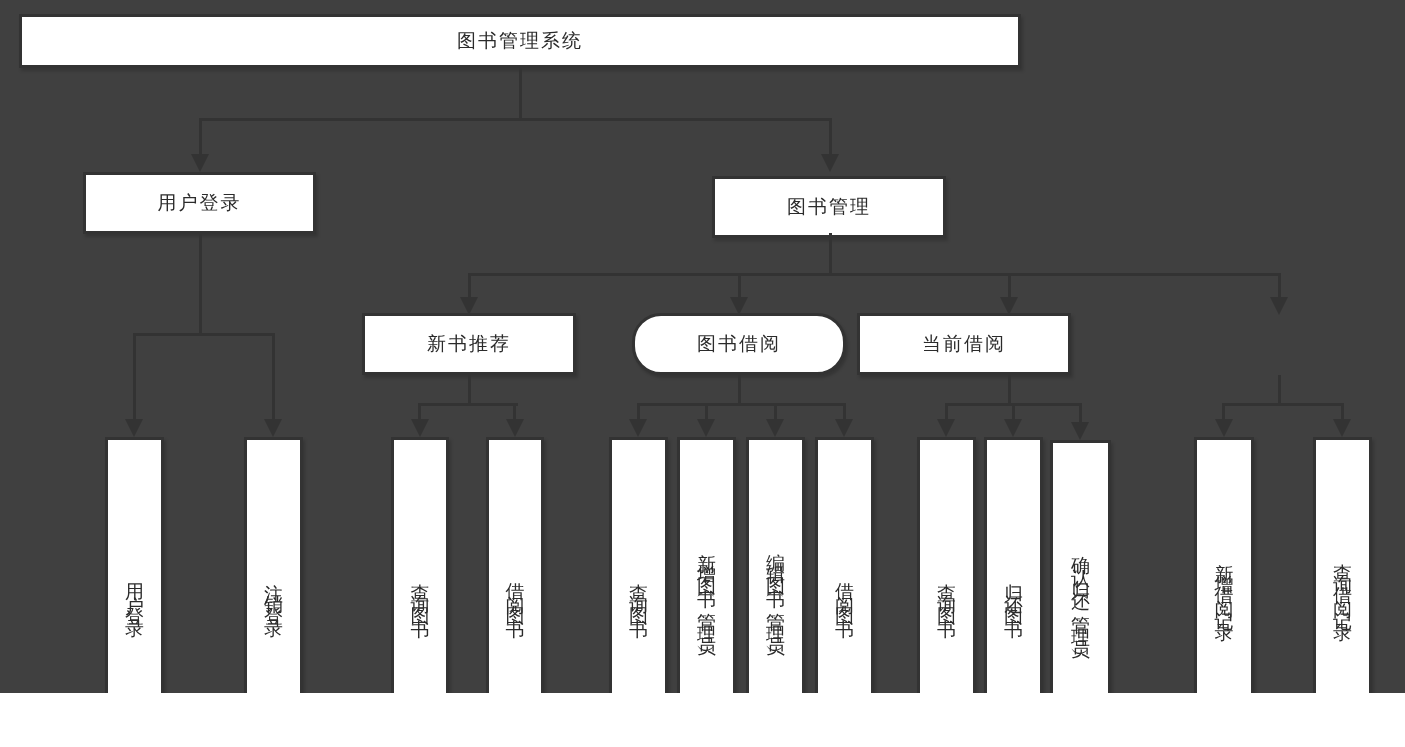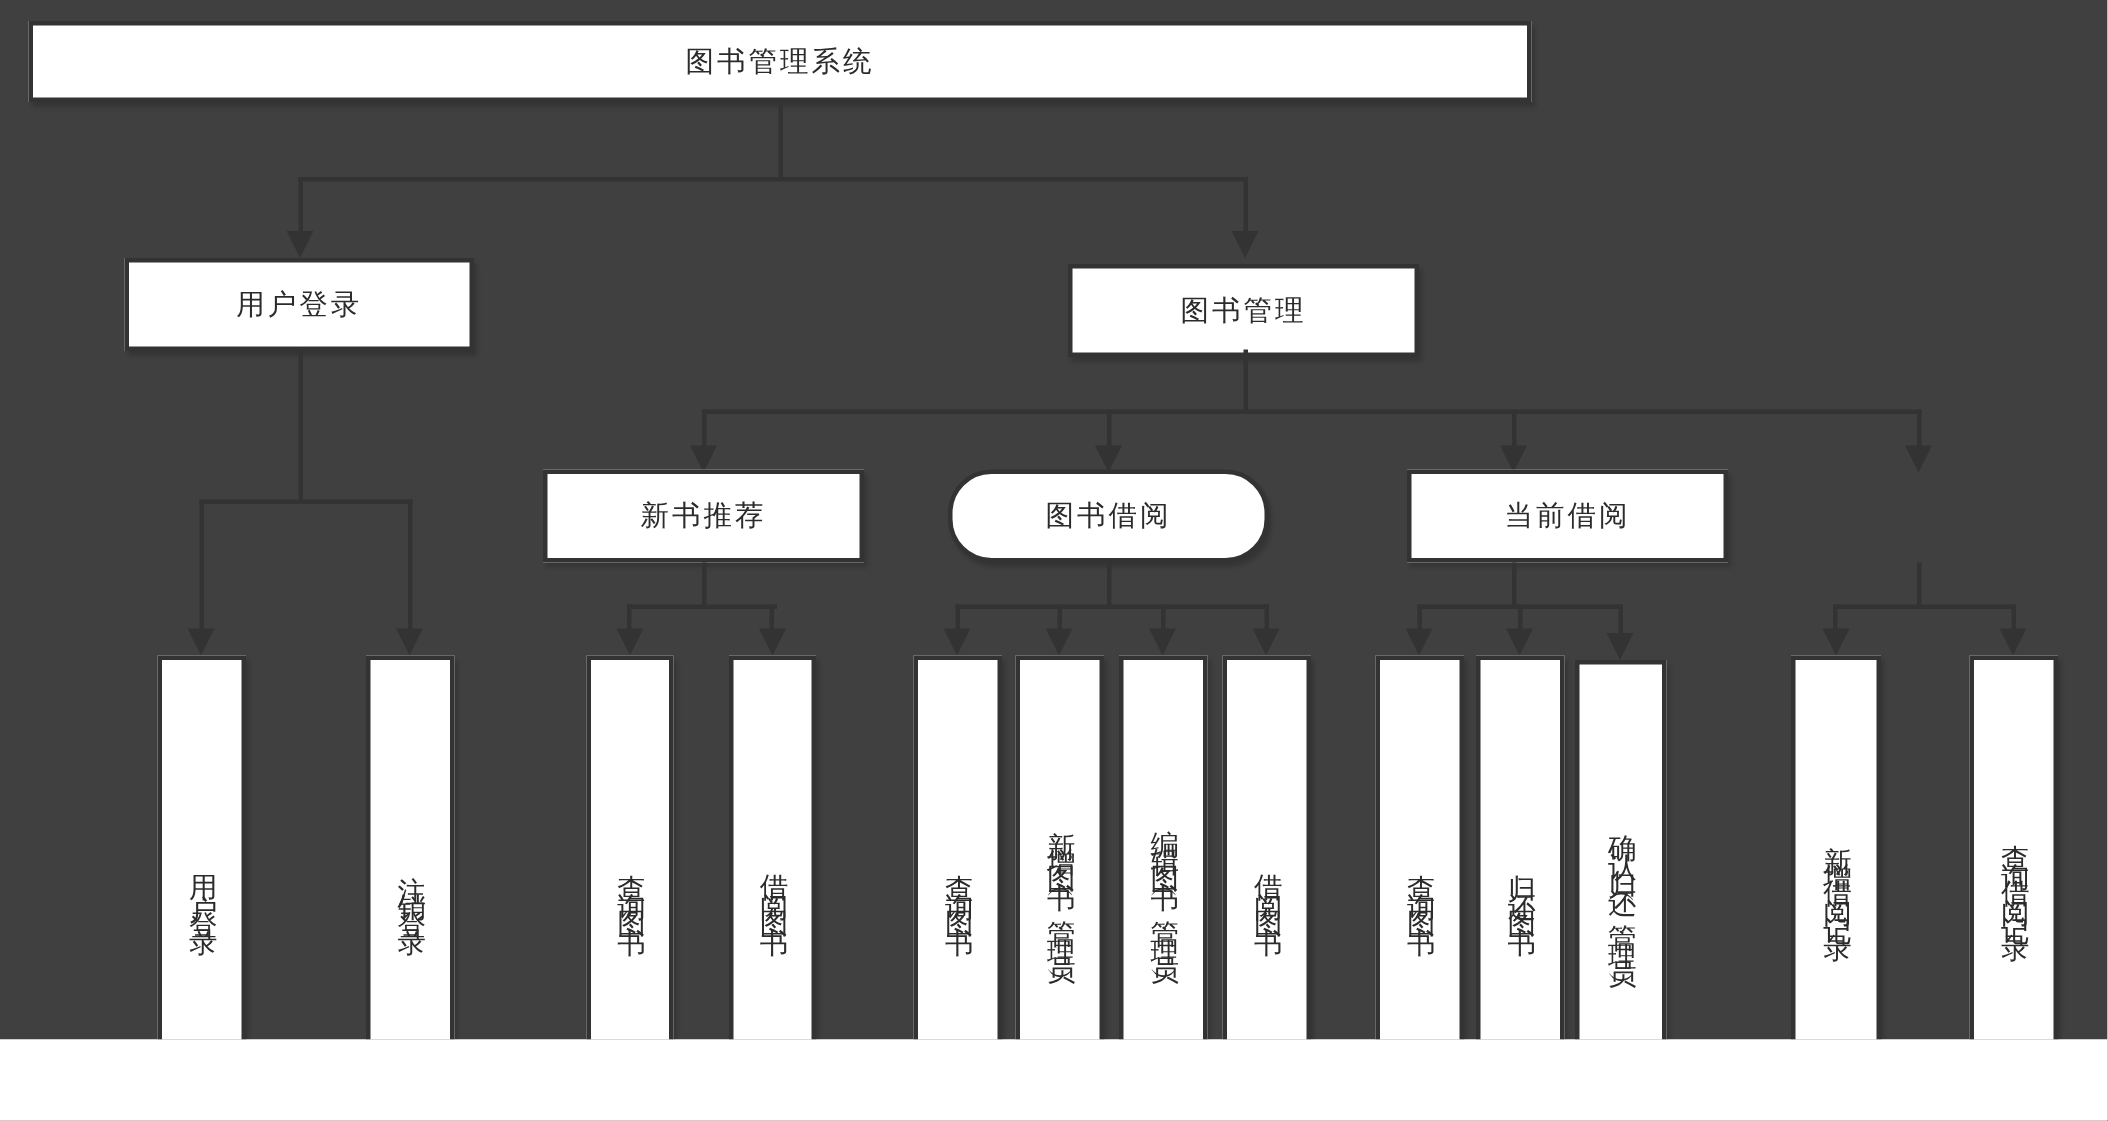--- a/index.html
+++ b/index.html
@@ -71,21 +71,21 @@
   <div class="arrow" style="left:730px; top:297px;"></div>
   <div class="arrow" style="left:1000px; top:297px;"></div>
   <div class="arrow" style="left:1270px; top:297px;"></div>
 
   <div class="box" style="left:362px; top:313px; width:214px; height:62px;">
     <span class="hlabel">新书推荐</span>
   </div>
   <div class="box" style="left:632px; top:313px; width:214px; height:62px;border-radius:29px;">
     <span class="hlabel">图书借阅</span>
   </div>
-  <div class="box" style="left:938px; top:313px; width:214px; height:62px;">
+  <div class="box" style="left:857px; top:313px; width:214px; height:62px;">
     <span class="hlabel">当前借阅</span>
   </div>
 
   <div class="line" style="left:468px; top:375px; width:3px; height:31px;"></div>
   <div class="line" style="left:418px; top:403px; width:100px; height:3px;"></div>
   <div class="line" style="left:418px; top:403px; width:3px; height:19px;"></div>
   <div class="line" style="left:513px; top:403px; width:3px; height:19px;"></div>
   <div class="arrow" style="left:411px; top:419px;"></div>
   <div class="arrow" style="left:506px; top:419px;"></div>
 

